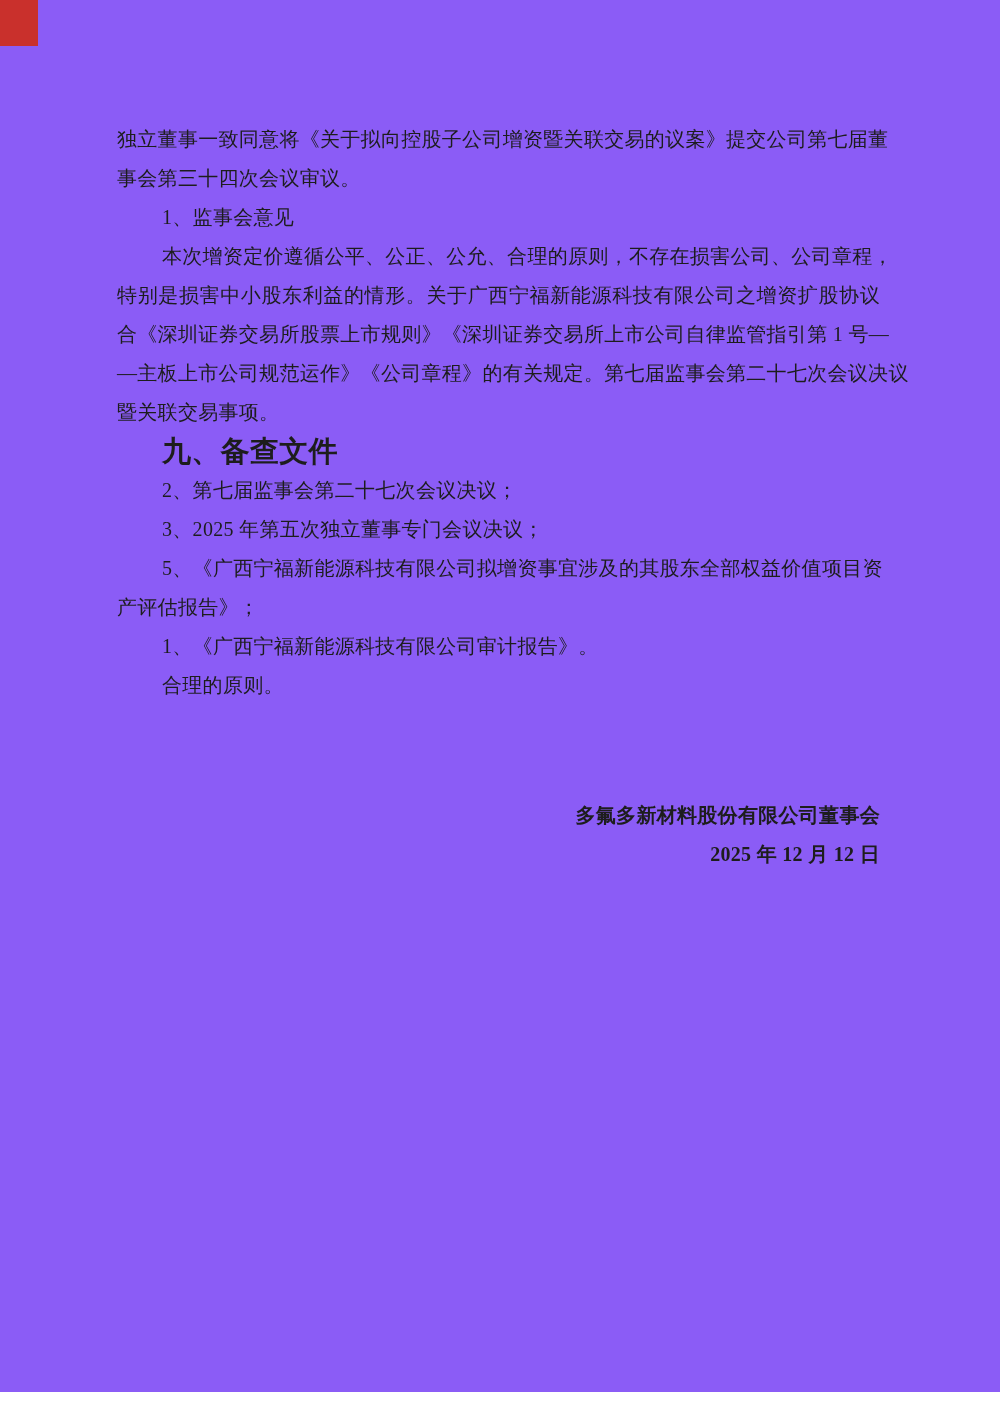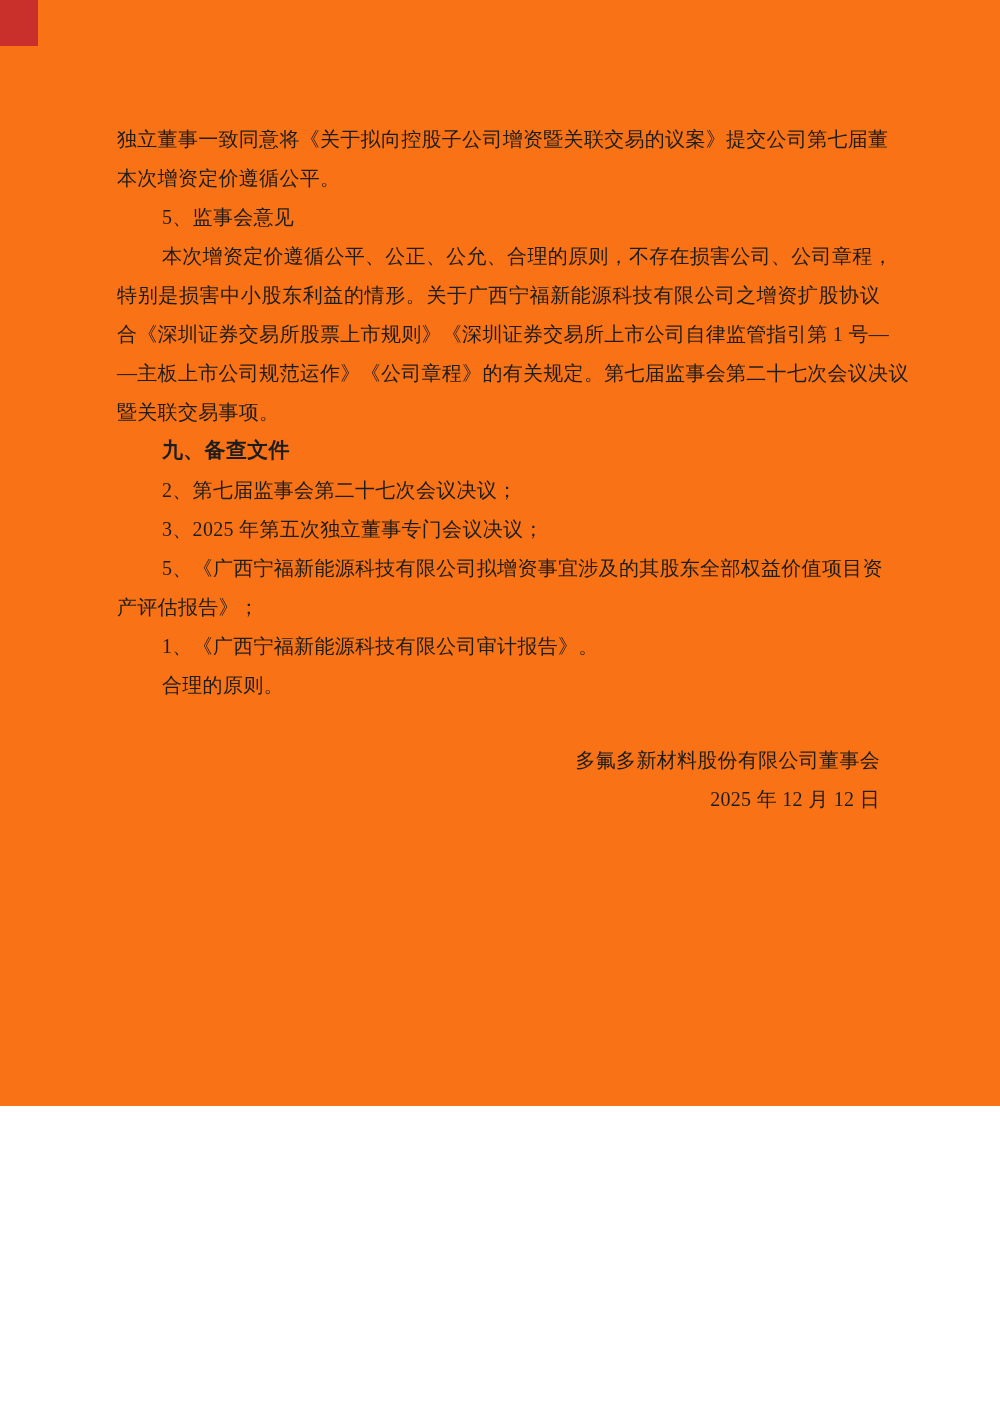--- a/index.html
+++ b/index.html
@@ -1,20 +1,20 @@
 <!DOCTYPE html>
 <html><head>
 <meta charset="utf-8">
 <style>
   html, body { margin: 0; padding: 0; background: #ffffff; }
   .page {
     position: relative;
     width: 1000px;
-    height: 1106px;
-    background: #f97316;
+    height: 1392px;
+    background: #8b5cf6;
     overflow: hidden;
     font-family: "Liberation Serif", "DejaVu Serif", serif;
     color: #1d1d1d;
   }
   .corner-marker {
     position: absolute;
     left: 0; top: 0;
     width: 38px; height: 46px;
     background: #c9302c;
   }
@@ -31,41 +31,42 @@
     white-space: nowrap;
     letter-spacing: 0.3px;
   }
   .indent { padding-left: 45px; }
   .fill {
     text-align: justify;
     text-align-last: justify;
   }
   .heading {
     font-weight: bold;
-    font-family: Liberation Mono, monospace;
-    font-size: 21px;
+    font-family: Liberation Sans, sans-serif;
+    font-size: 29px;
   }
   .signature {
-    margin-top: 36px;
+    margin-top: 91px;
     text-align: right;
+    font-weight: bold;
   }
 </style>
 </head>
 <body>
 
 <div class="page">
 
   <div class="corner-marker"></div>
 
   <div class="content">
 
     <div class="line fill">独立董事一致同意将《关于拟向控股子公司增资暨关联交易的议案》提交公司第七届董</div>
-    <div class="line">本次增资定价遵循公平。</div>
+    <div class="line">事会第三十四次会议审议。</div>
 
-    <div class="line indent">5、监事会意见</div>
+    <div class="line indent">1、监事会意见</div>
     <div class="line indent fill">本次增资定价遵循公平、公正、公允、合理的原则，不存在损害公司、公司章程，</div>
     <div class="line fill">特别是损害中小股东利益的情形。关于广西宁福新能源科技有限公司之增资扩股协议</div>
     <div class="line fill">合《深圳证券交易所股票上市规则》《深圳证券交易所上市公司自律监管指引第 1 号—</div>
     <div class="line fill">—主板上市公司规范运作》《公司章程》的有关规定。第七届监事会第二十七次会议决议</div>
     <div class="line">暨关联交易事项。</div>
 
     <div class="line indent heading">九、备查文件</div>
 
     <div class="line indent">2、第七届监事会第二十七次会议决议；</div>
     <div class="line indent">3、2025 年第五次独立董事专门会议决议；</div>

